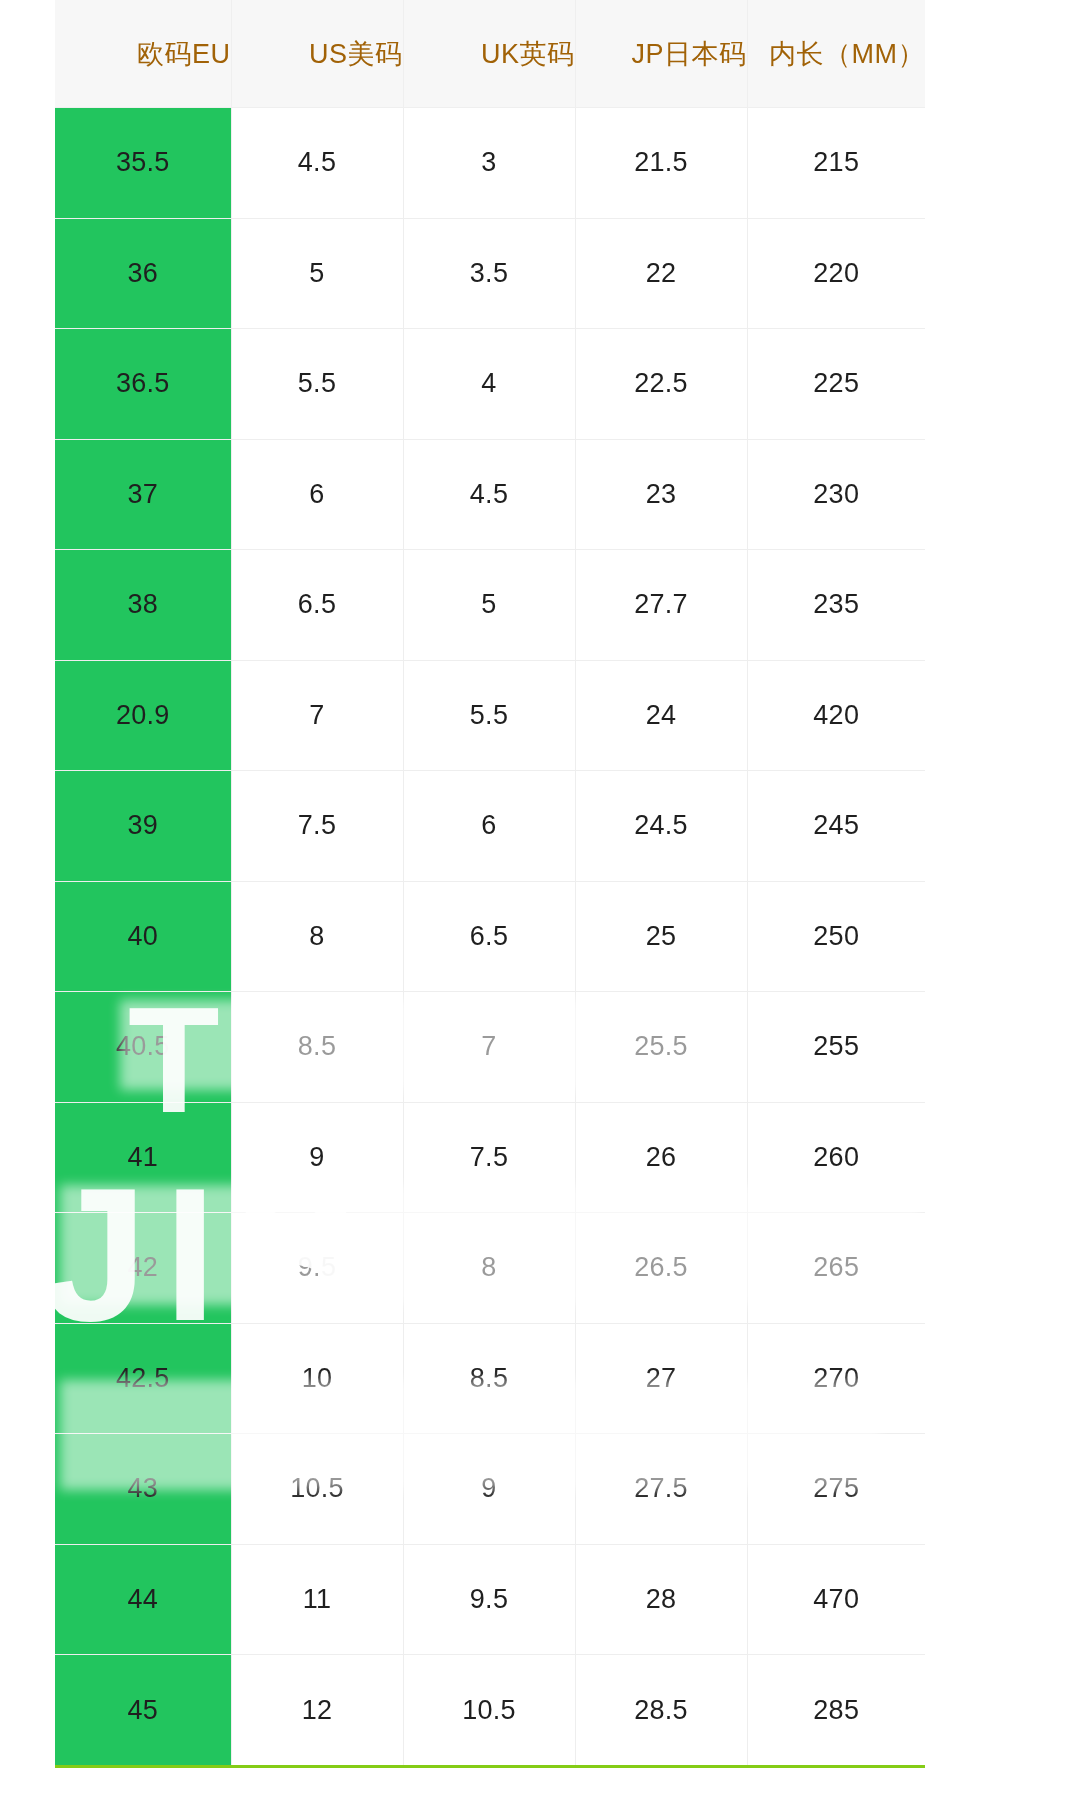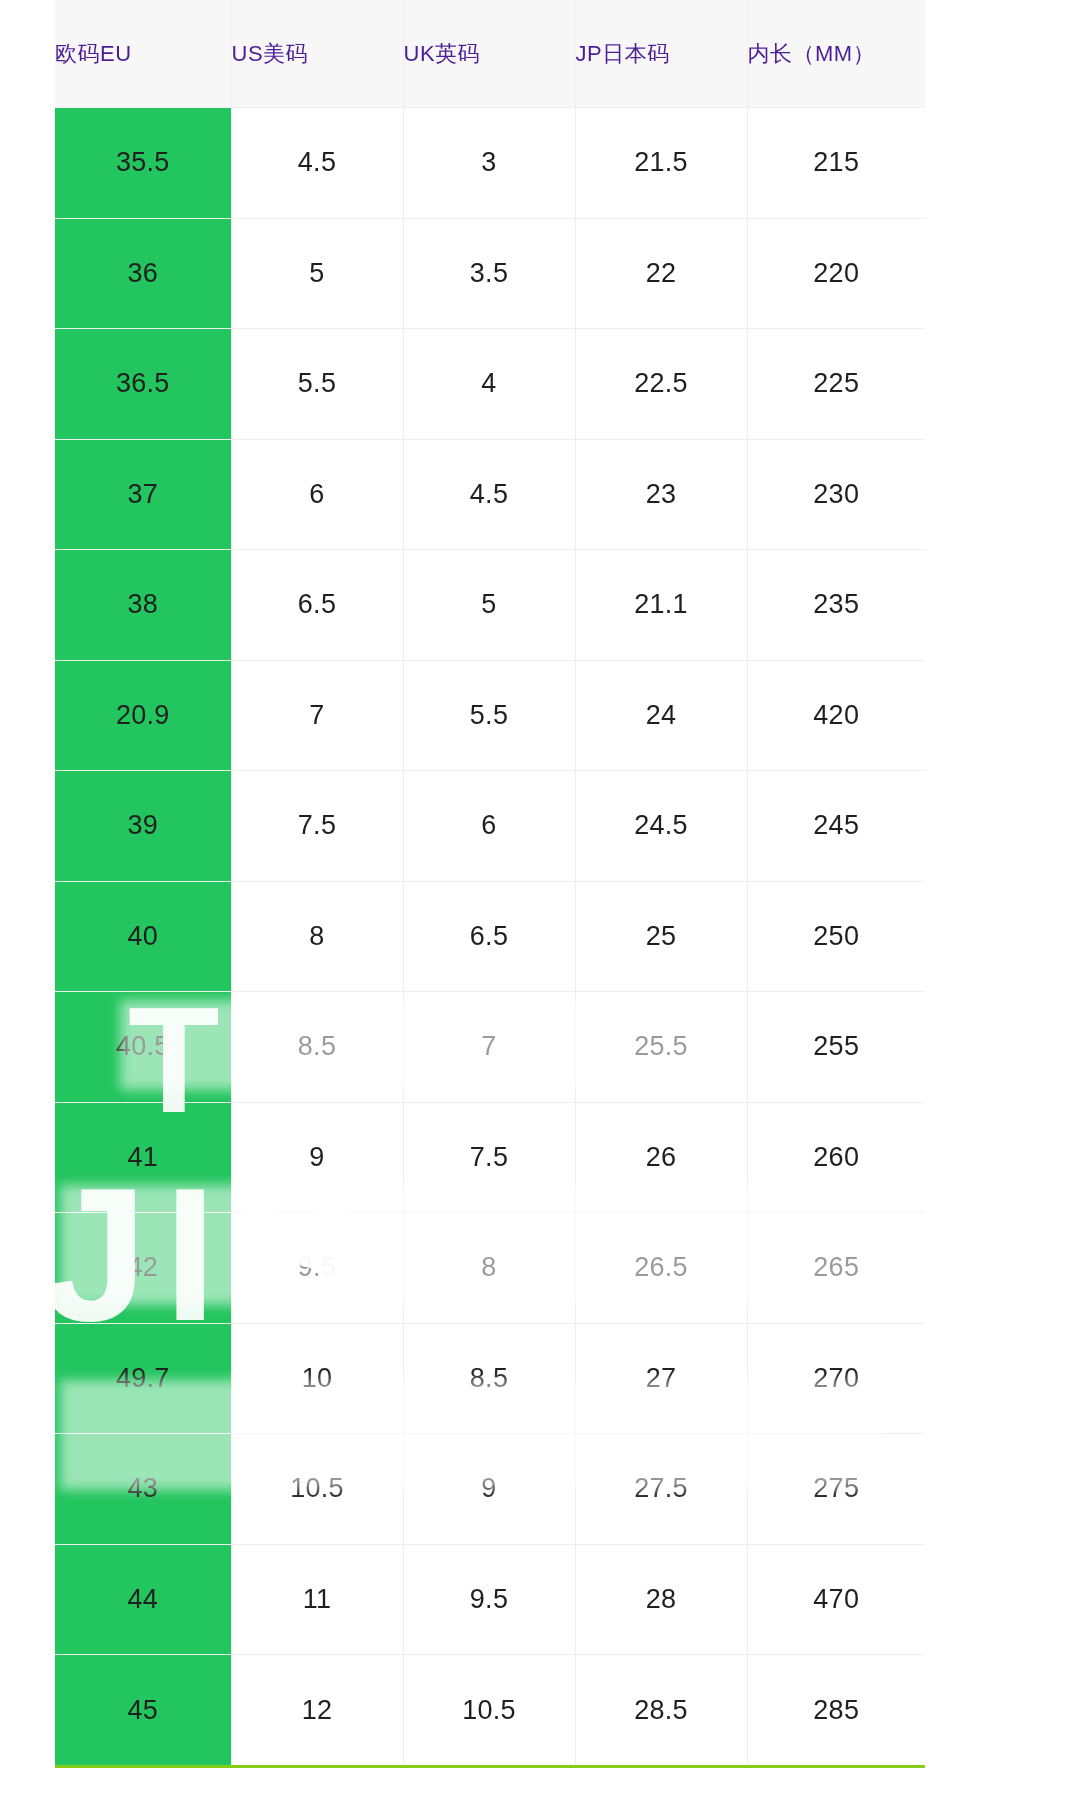--- a/index.html
+++ b/index.html
@@ -46,24 +46,24 @@
   table.size-table col.c1 { width: 172px; }
   table.size-table col.c2 { width: 172px; }
   table.size-table col.c3 { width: 172px; }
   table.size-table col.c4 { width: 178px; }
 
   
   thead th {
     background: #f7f7f7;
     border: 1px solid #efefef;
     border-top: none;
-    font-size: 22px;
+    font-size: 27px;
     font-weight: 400;
-    color: #4c1d95;
-    text-align: left;
+    color: #a16207;
+    text-align: right;
     vertical-align: middle;
     height: 107px;
     letter-spacing: 0.5px;
     padding: 0;
   }
   thead th:first-child { border-left: none; }
   thead th:last-child  { border-right: none; }
 
   
   tbody td {
@@ -175,21 +175,21 @@
             <td class="eu-col">37</td>
             <td>6</td>
             <td>4.5</td>
             <td>23</td>
             <td>230</td>
           </tr>
           <tr>
             <td class="eu-col">38</td>
             <td>6.5</td>
             <td>5</td>
-            <td>21.1</td>
+            <td>27.7</td>
             <td>235</td>
           </tr>
           <tr>
             <td class="eu-col">20.9</td>
             <td>7</td>
             <td>5.5</td>
             <td>24</td>
             <td>420</td>
           </tr>
           <tr>
@@ -221,21 +221,21 @@
             <td>260</td>
           </tr>
           <tr>
             <td class="eu-col">42</td>
             <td>9.5</td>
             <td>8</td>
             <td>26.5</td>
             <td>265</td>
           </tr>
           <tr>
-            <td class="eu-col">49.7</td>
+            <td class="eu-col">42.5</td>
             <td>10</td>
             <td>8.5</td>
             <td>27</td>
             <td>270</td>
           </tr>
           <tr>
             <td class="eu-col">43</td>
             <td>10.5</td>
             <td>9</td>
             <td>27.5</td>

